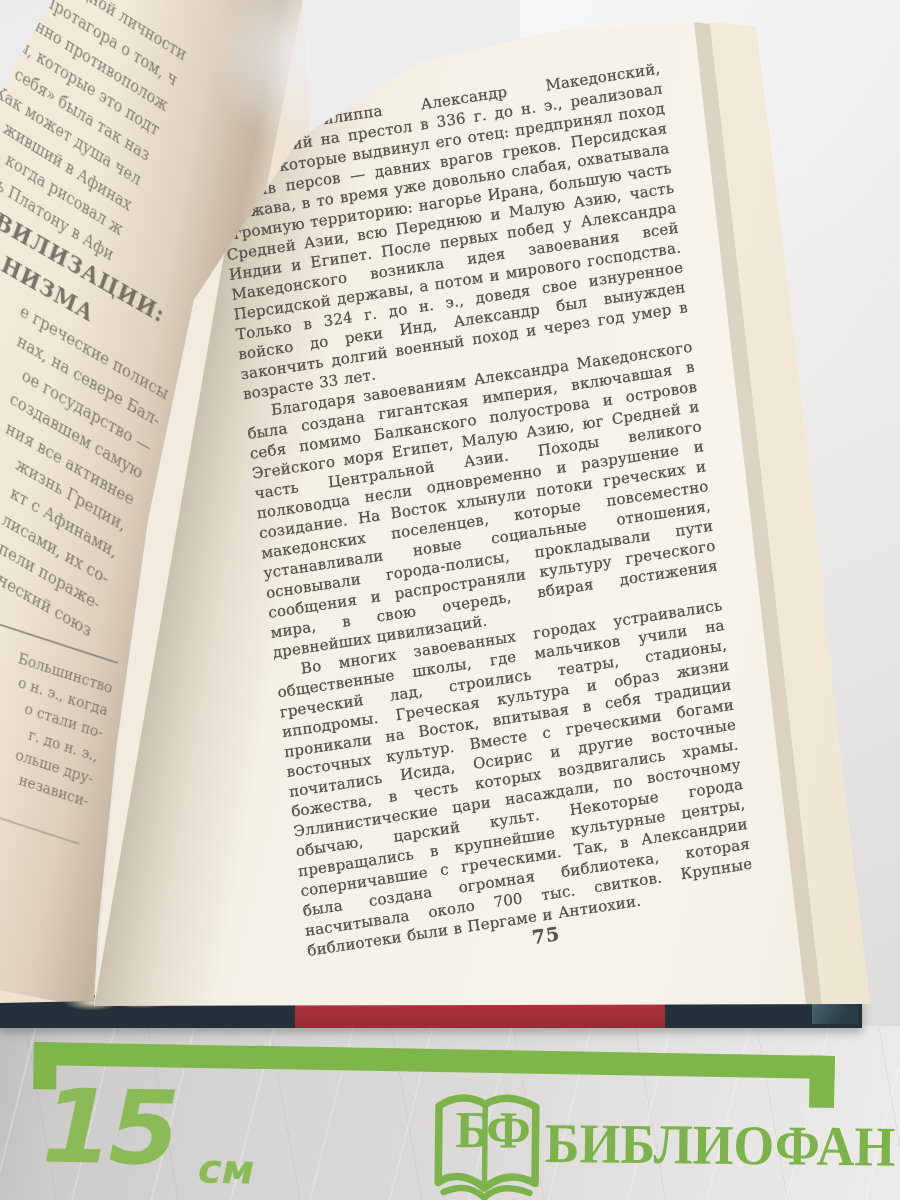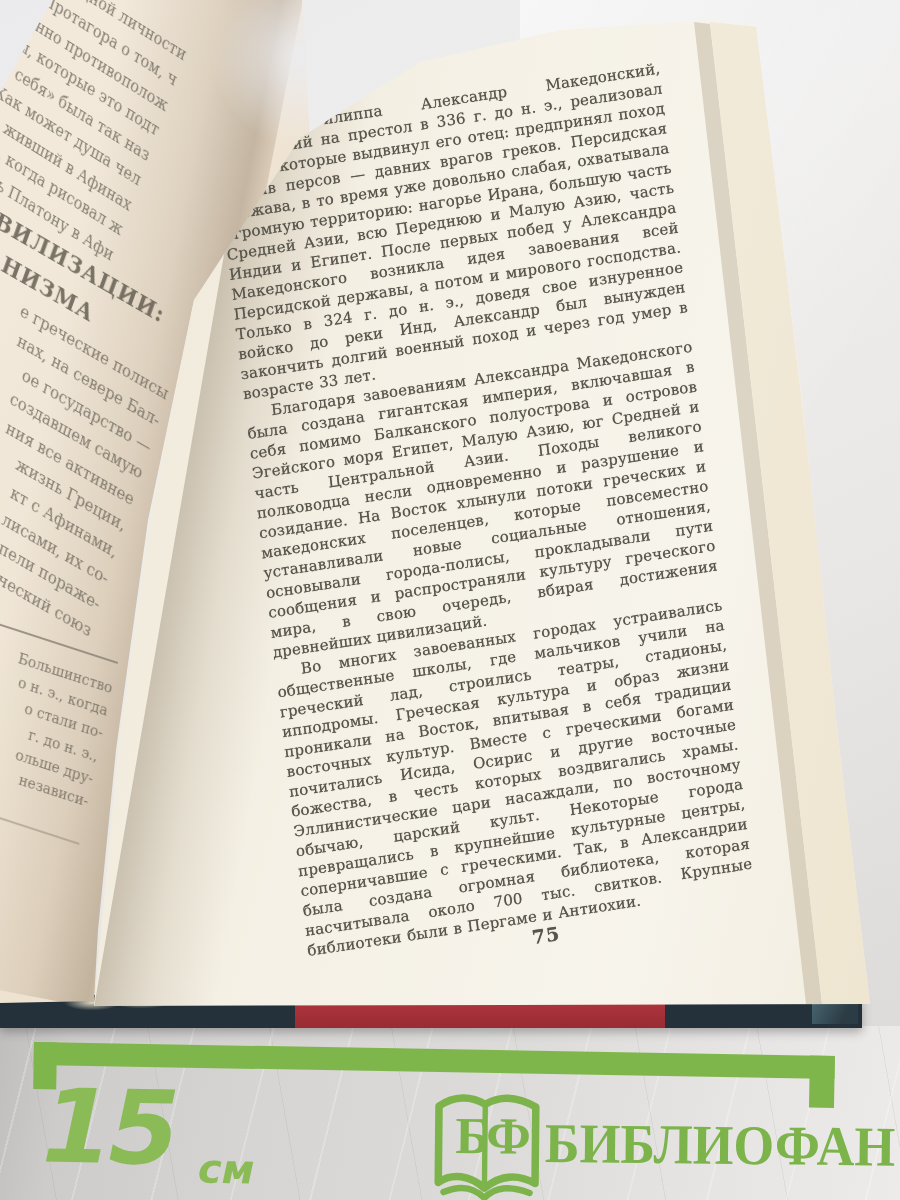--- a/index.html
+++ b/index.html
@@ -25,21 +25,21 @@
 
   .len-value{position:absolute;left:42px;top:1072px;width:160px;
       font-family:"DejaVu Sans",sans-serif;font-style:italic;font-weight:bold;
       font-size:102px;line-height:112px;color:#8abb57;letter-spacing:-4px;transform:rotate(1deg);}
   .len-unit{position:absolute;left:198px;top:1146px;
       font-family:"DejaVu Sans",sans-serif;font-style:italic;font-weight:bold;
       font-size:40px;color:#8abb57;transform:rotate(1deg);}
 
   .logo{position:absolute;left:433px;top:1088px;width:420px;height:120px;transform:rotate(.6deg);}
   .logo-book{position:absolute;left:0;top:4px;width:108px;height:114px;}
-  .logo-initials{position:absolute;left:9px;top:20px;width:99px;text-align:center;
+  .logo-initials{position:absolute;left:9px;top:14px;width:99px;text-align:center;
       font-family:"Liberation Serif",serif;font-weight:bold;font-size:52px;color:#7cb44b;letter-spacing:-3px;}
   .brand-name{position:absolute;left:112px;top:24px;
       font-family:"Liberation Serif",serif;font-weight:bold;font-size:54px;color:#7cb44b;
       transform:scale(.97,1.04);transform-origin:0 0;letter-spacing:0px;white-space:nowrap;}
 
   
   .page-bottom-highlight{position:absolute;left:300px;top:985px;width:560px;height:9px;
       background:#f2eee3;transform:rotate(1.1deg);border-radius:3px;}
   .book-edge{position:absolute;left:0;top:995px;width:862px;height:33px;background:#25313a;
       box-shadow:0 4px 9px rgba(50,50,50,.35);}

